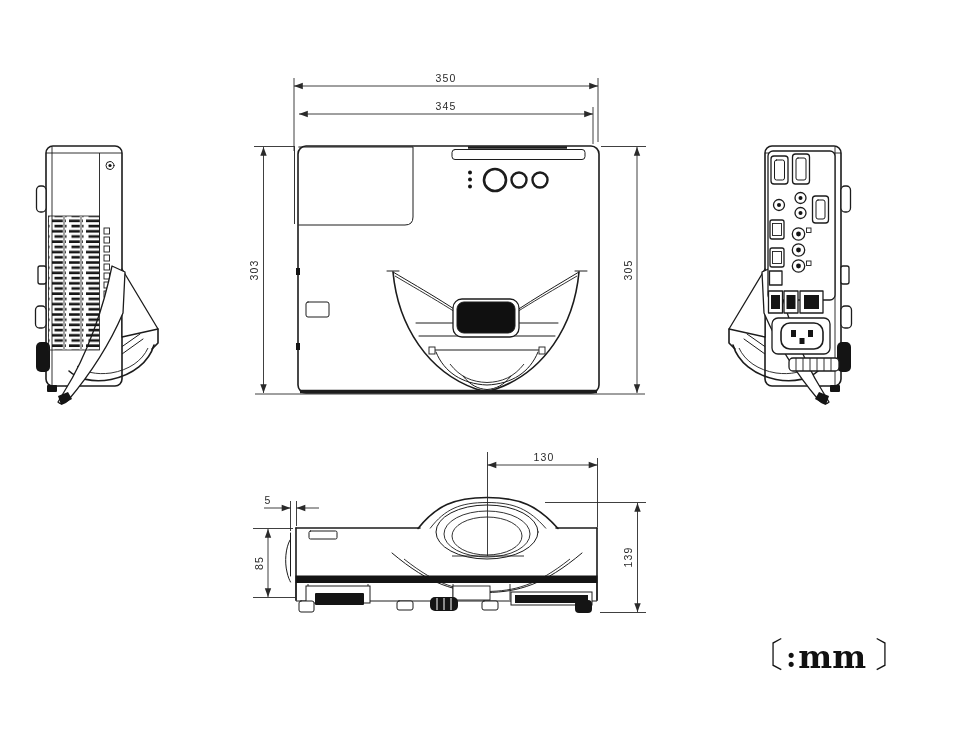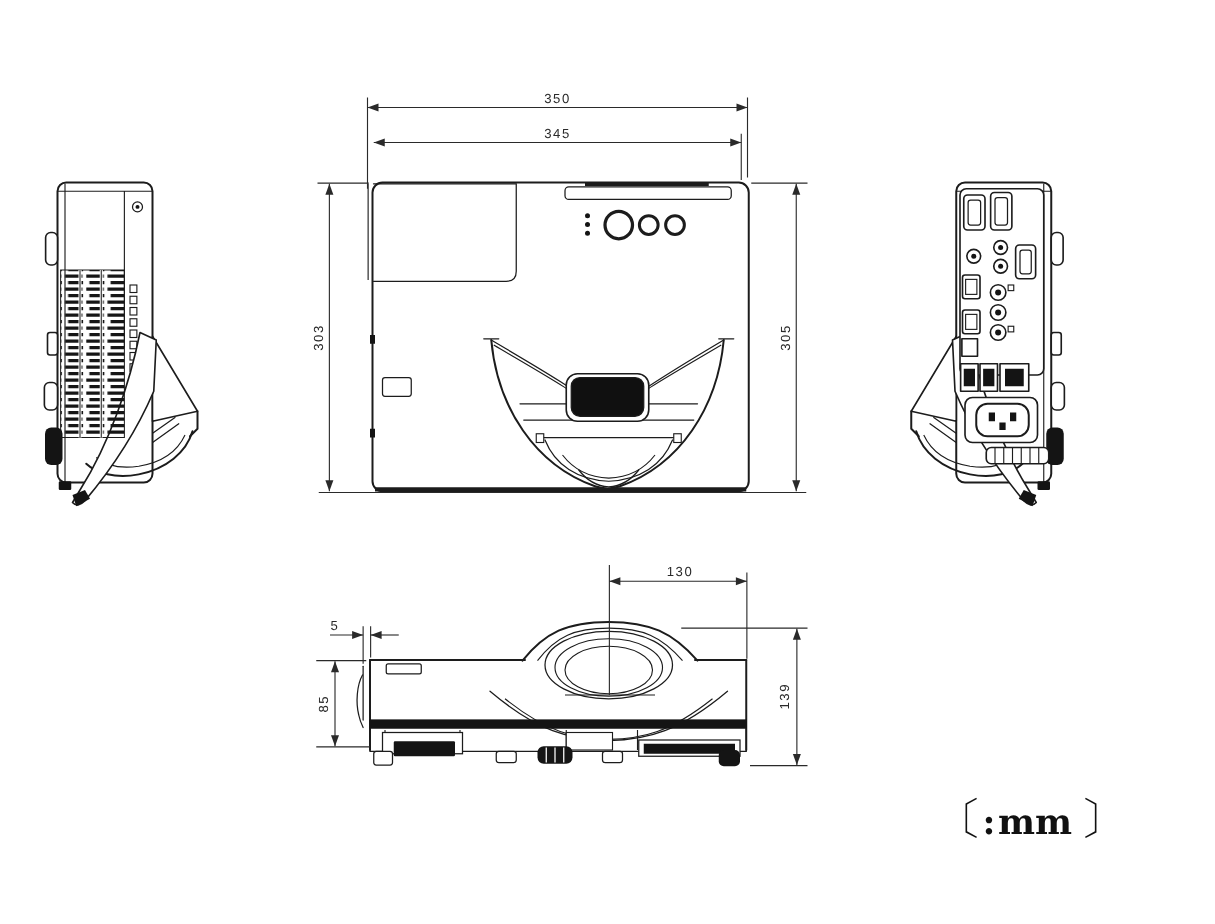--- a/index.html
+++ b/index.html
@@ -14,21 +14,21 @@
   .wfill{fill:#ffffff}
   .dk{fill:#141414;stroke:none}
   .dim{stroke:#2a2a2a;stroke-width:0.9;fill:none}
   .dimtxt{font:10.5px "Liberation Sans",sans-serif;fill:#2a2a2a;letter-spacing:1.2px;text-anchor:middle}
   
   .unit-note{position:absolute;left:750px;top:633px;display:flex;align-items:center;
              color:#111;height:48px;}
   .unit-note .bracket{font-size:36px;font-weight:300;line-height:1;transform:translateY(-2px)}
   .unit-note .cjk{font-size:30px;font-weight:700;margin:0 6px 0 8px;letter-spacing:4px}
   .unit-note .sep{font-size:28px;font-weight:600;font-family:"DejaVu Serif",serif;margin-right:2px}
-  .unit-note .mm{font-size:28px;font-weight:600;font-family:"DejaVu Serif",serif;margin-right:6px}
+  .unit-note .mm{font-size:32px;font-weight:600;font-family:"DejaVu Serif",serif;margin-right:6px}
 </style>
 </head>
 <body>
 
 <div id="stage">
 
 <svg width="972" height="739" viewBox="0 0 972 739">
   <defs>
     <marker id="arrE" markerUnits="userSpaceOnUse" markerWidth="10" markerHeight="10" viewBox="0 0 10 10" refX="9.3" refY="5" orient="auto">
       <path d="M0.5,1.8 L9.3,5 L0.5,8.2 Z" fill="#2a2a2a"></path>

